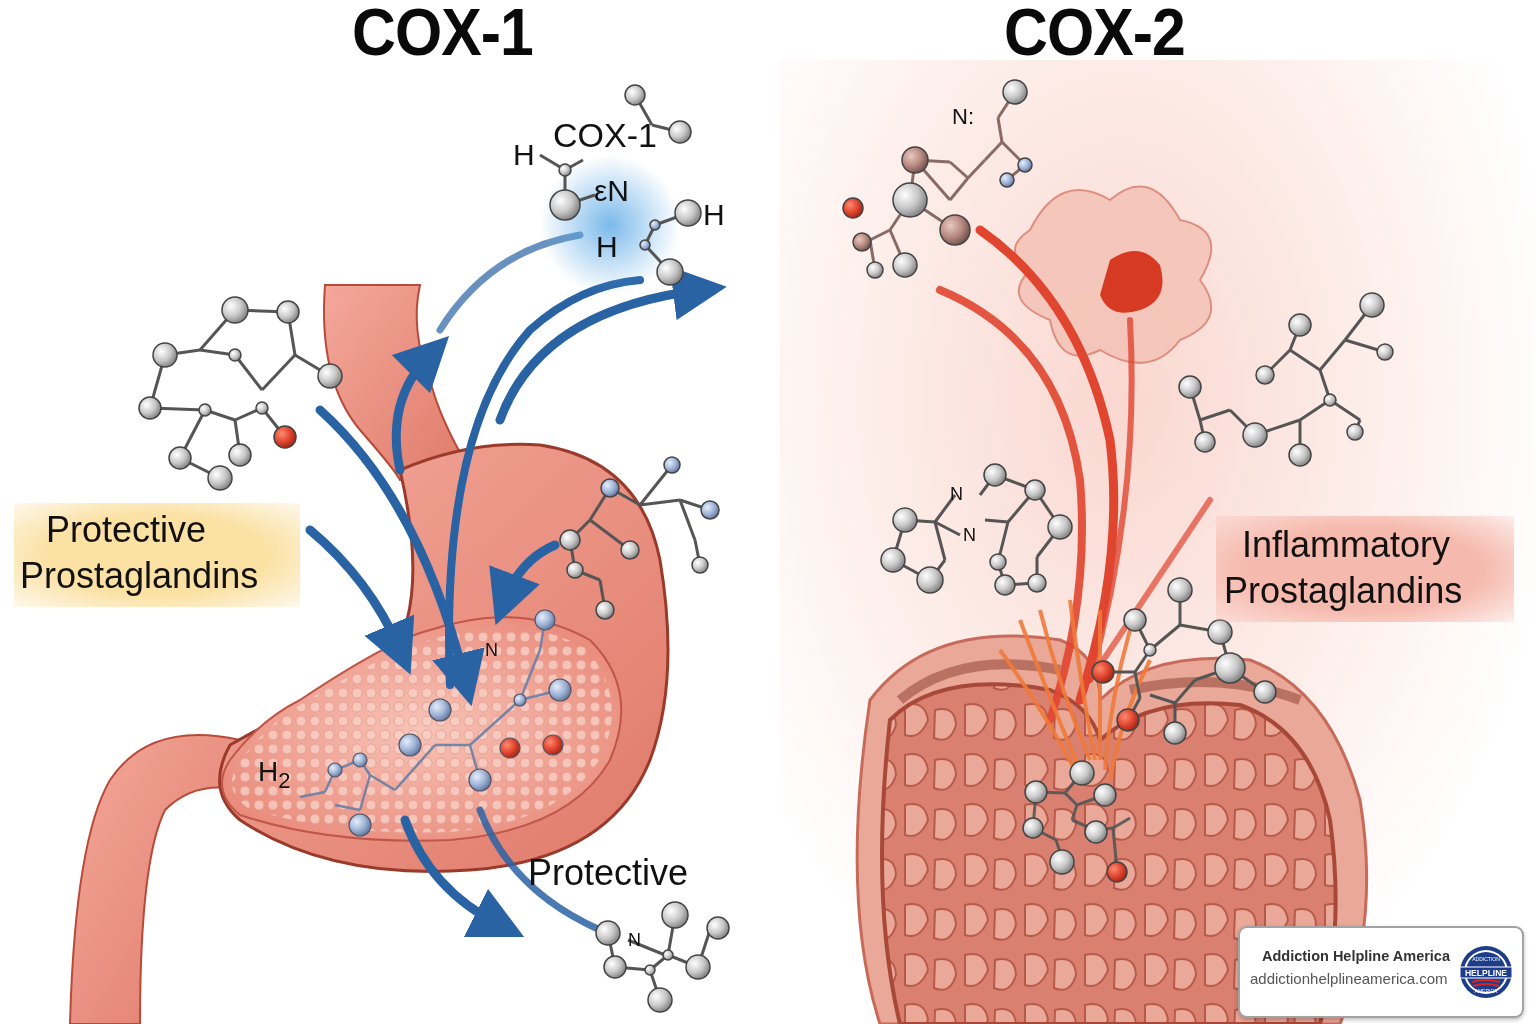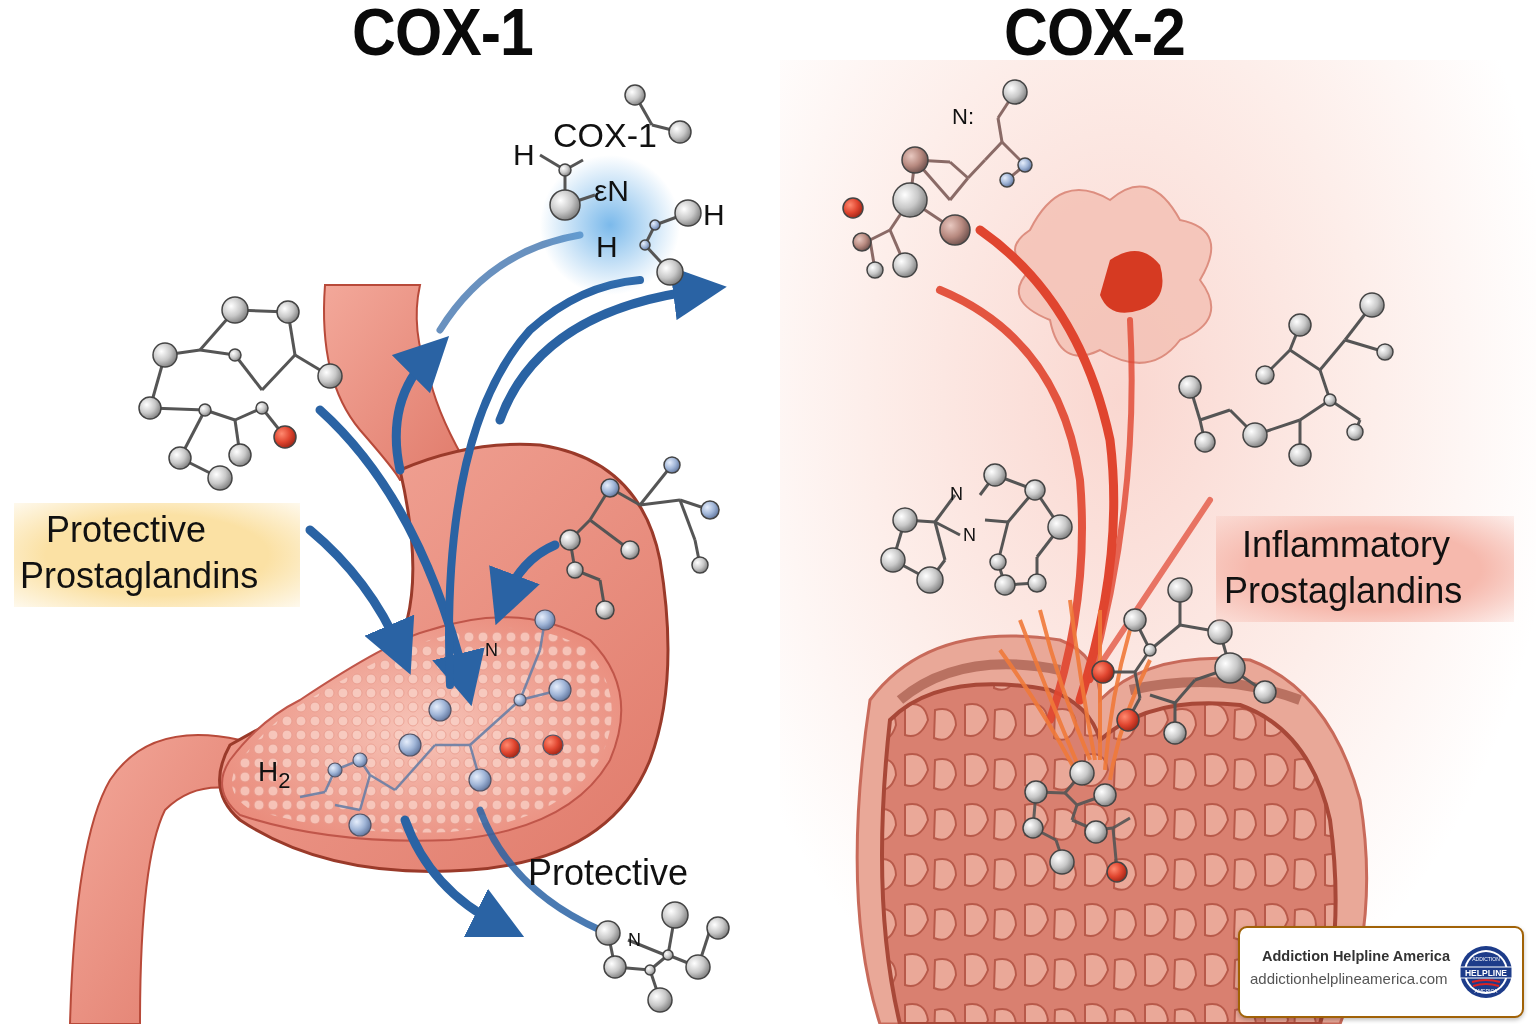--- a/index.html
+++ b/index.html
@@ -32,21 +32,21 @@
       left: 1216px; top: 498px; width: 290px; padding: 6px 0 8px 8px;
       background: radial-gradient(ellipse at center, #f6b9ad 55%, rgba(246,185,173,0.2) 100%);
       margin-top: 18px;
     }
     .label-inflammatory span { display: block; }
     .label-inflammatory .l1 { padding-left: 18px; }
     .label-plain { position: absolute; font-size: 36px; color: #111; }
     .chem { position: absolute; color: #111; font-size: 30px; }
     .badge {
       position: absolute; left: 1238px; top: 926px; width: 282px; height: 88px;
-      background: #fff; border: 2px solid #a16207; border-radius: 9px;
+      background: #fff; border: 2px solid #a3a3a3; border-radius: 9px;
       box-shadow: 0 2px 4px rgba(0,0,0,0.25);
     }
     .badge-name { position: absolute; left: 22px; top: 20px; font-weight: bold; font-size: 14.5px; color: #333; }
     .badge-url { position: absolute; left: 10px; top: 42px; font-size: 15px; color: #555; }
     .badge-logo { position: absolute; right: 8px; top: 16px; width: 56px; height: 56px; }
   </style>
 </head>
 <body>
 
 <div class="right-glow"></div>

